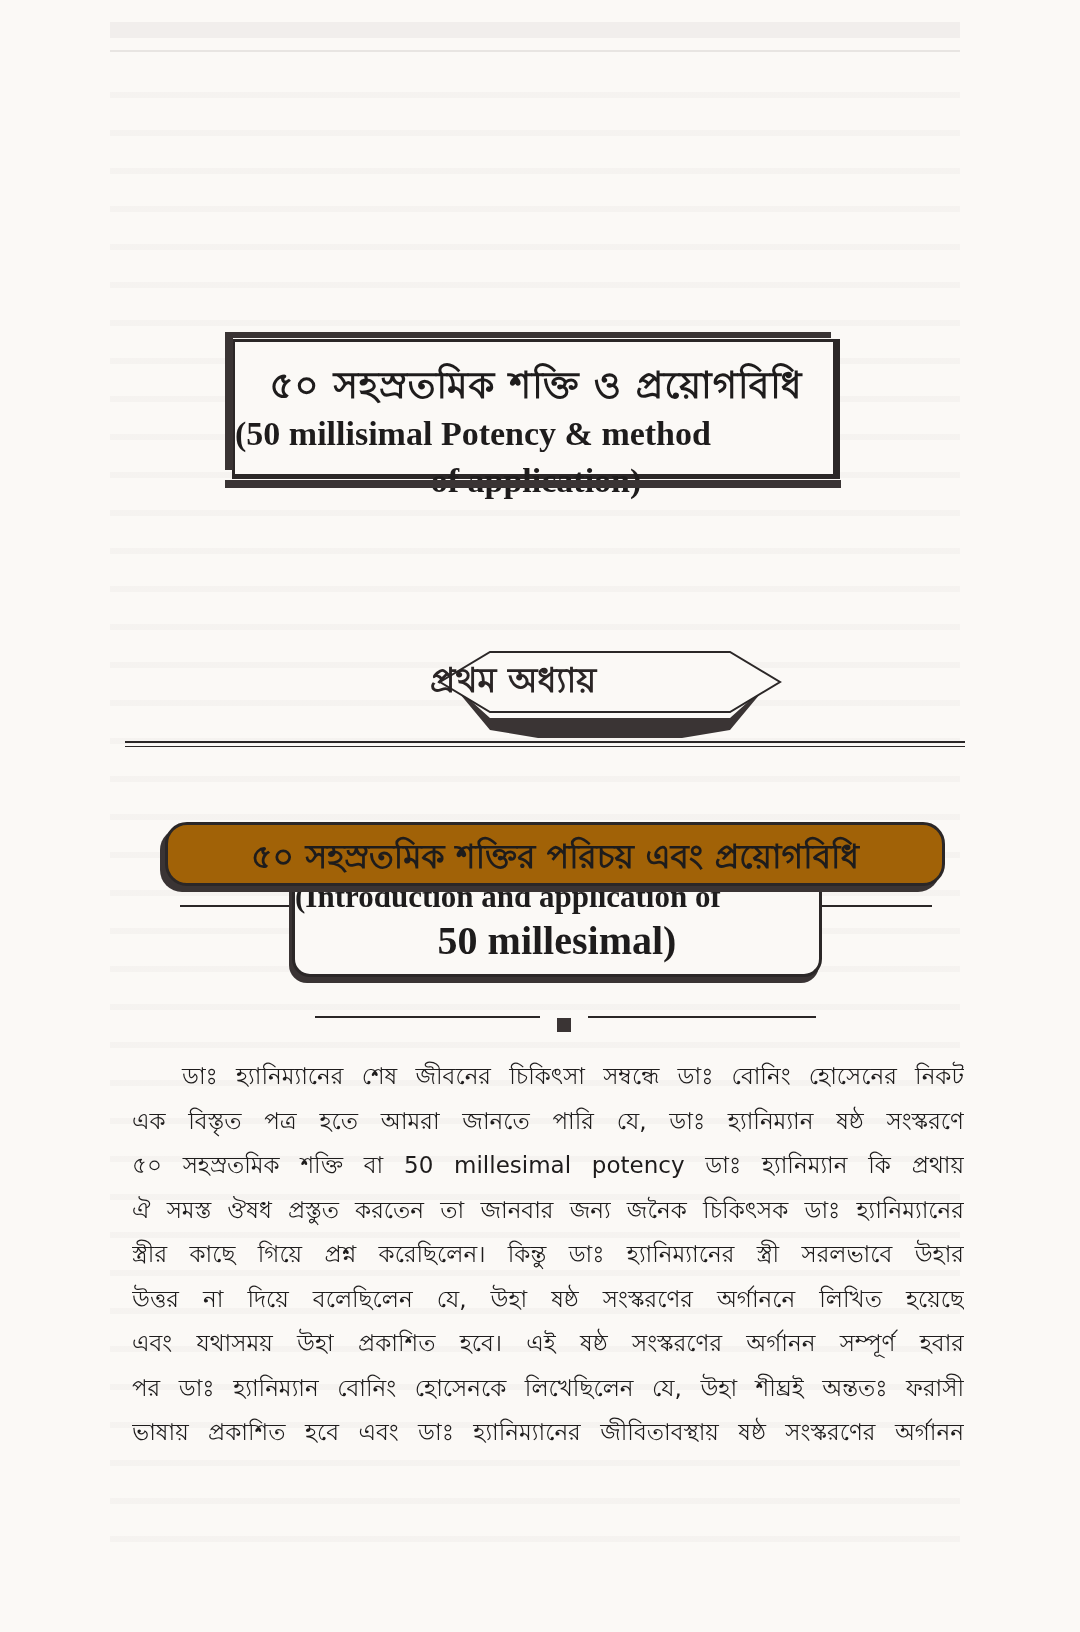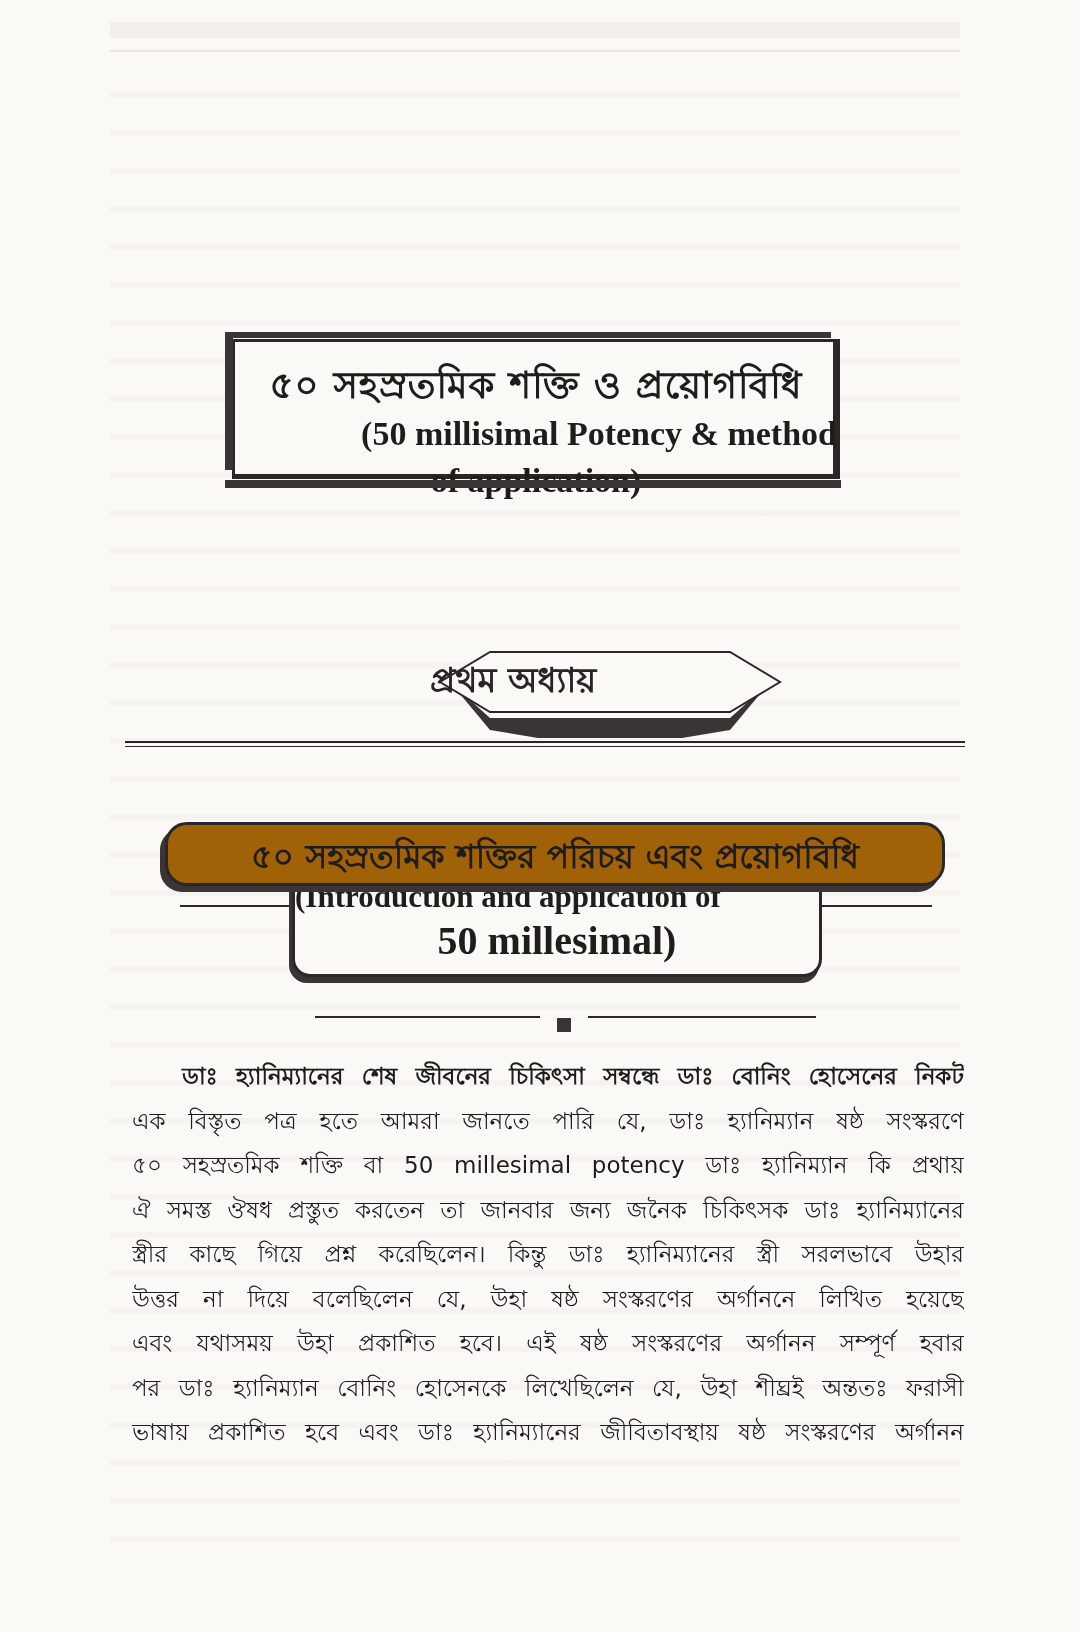--- a/index.html
+++ b/index.html
@@ -30,21 +30,21 @@
   .title-box::before {
     content: ""; position: absolute; left: -10px; top: -10px; right: 6px; bottom: 6px;
     border-left: 8px solid #3a3434; border-top: 6px solid #3a3434; pointer-events: none;
   }
   .title-box::after {
     content: ""; position: absolute; left: -10px; bottom: -12px; right: -4px; height: 8px;
     background: #3a3434;
   }
   .tb-bn { position: absolute; left: 0; right: 0; top: 14px; text-align: center;
     font-family: "DejaVu Sans", sans-serif; font-size: 37px; font-weight: bold; letter-spacing: 1px; }
-  .tb-en1 { position: absolute; left: 0; right: 0; top: 73px; text-align: right;
+  .tb-en1 { position: absolute; left: 0; right: 0; top: 73px; text-align: left;
     font-family: "Liberation Serif", serif; font-weight: bold; font-size: 34px; }
   .tb-en2 { position: absolute; left: 0; right: 0; top: 120px; text-align: center;
     font-family: "Liberation Serif", serif; font-weight: bold; font-size: 34px; }
 
   
   .chapter-wrap { position: absolute; left: 430px; top: 648px; width: 360px; height: 90px; }
   .chapter-svg { position: absolute; left: 0; top: 0; }
   .chapter-label { position: absolute; left: 0; right: 0; top: 6px; text-align: left;
     font-family: "DejaVu Sans", sans-serif; font-weight: bold; font-size: 34px; color: #2a2525; }
 
@@ -74,21 +74,21 @@
   
   .mini-rule { position: absolute; top: 1016px; height: 2px; background: #2b2727; }
   .mini-square { position: absolute; left: 557px; top: 1018px; width: 14px; height: 14px; background: #3a3434; }
 
   
   .body-text { position: absolute; left: 132px; top: 1054px; width: 832px; }
   .line {
     font-family: "DejaVu Sans", sans-serif; font-size: 23px; line-height: 44.5px; height: 44.5px;
     white-space: nowrap; text-align: justify; text-align-last: justify; overflow: hidden;
   }
-  .line.indent { padding-left: 50px; font-weight: bold; }
+  .line.indent { padding-left: 50px; }
 </style>
 </head>
 <body>
 
 <div class="page">
 
   <div class="bleed bleed-top"></div>
   <div class="bleed-rule"></div>
   <div class="bleed bleed-body"></div>
 

